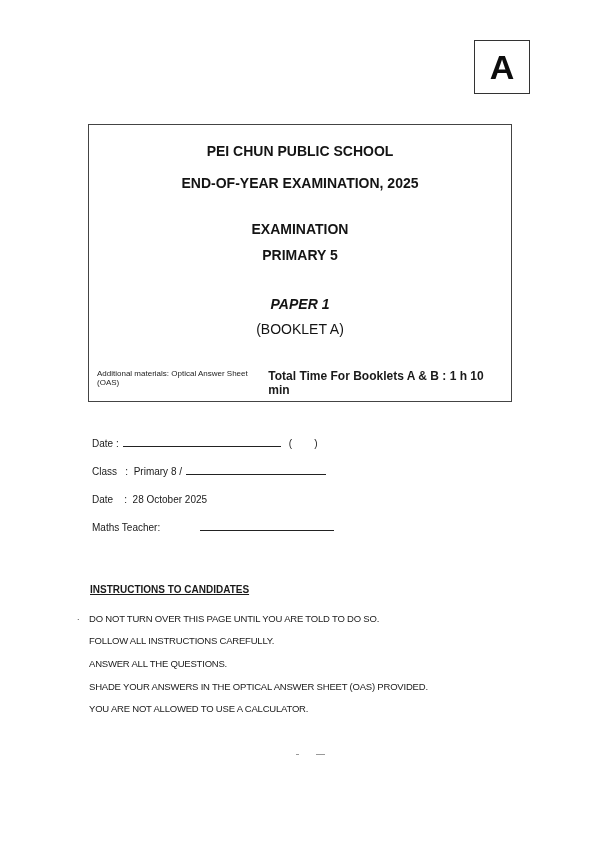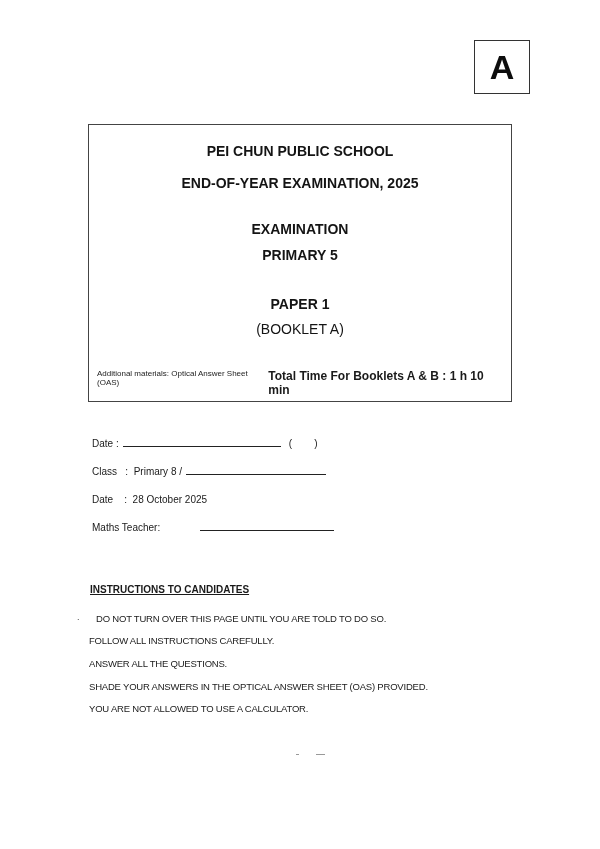--- a/index.html
+++ b/index.html
@@ -15,39 +15,39 @@
     .booklet-letter { font-size: 34px; font-weight: bold; color: #0d0d0d; }
     .cover-box {
       position: absolute; left: 88px; top: 124px; width: 424px; height: 278px;
       border: 1.5px solid #444; box-sizing: border-box;
     }
     .c-line { position: absolute; left: 0; right: 0; text-align: center; font-weight: bold; font-size: 14px; color: #141414; }
     .c-school { top: 18px; }
     .c-exam { top: 50px; }
     .c-subject { top: 96px; }
     .c-level { top: 122px; }
-    .c-paper { top: 171px; }
+    .c-paper { top: 171px; font-style: italic; }
     .c-booklet { top: 196px; font-weight: normal; font-size: 14px; }
     .c-footer { position: absolute; top: 244px; left: 8px; right: 8px; font-size: 8px; display: flex; justify-content: space-between; }
     .c-materials { color: #222; }
     .c-time { font-weight: bold; font-size: 12px; color: #1a1a1a; }
     .field { position: absolute; left: 92px; font-size: 10px; color: #1a1a1a; display: flex; align-items: baseline; }
     .field .lbl { display: inline-block; }
     .field .blank { display: inline-block; border-bottom: 1.2px solid #222; height: 1px; margin-left: 4px; }
     .f-name { top: 438px; }
     .f-class { top: 466px; }
     .f-date { top: 494px; }
     .f-teacher { top: 522px; gap: 36px; }
     .paren { margin-left: 8px; letter-spacing: 0; }
     .instr-title {
       position: absolute; left: 90px; top: 584px; font-size: 10px; font-weight: bold;
       text-decoration: underline; color: #1a1a1a;
     }
     .instr { position: absolute; left: 89px; font-size: 9.5px; color: #1a1a1a; letter-spacing: -0.2px; }
-    .i1 { top: 613px; margin-left: 7px; }
+    .i1 { top: 613px; }
     .i2 { top: 635px; }
     .i3 { top: 658px; }
     .i4 { top: 681px; }
     .i5 { top: 703px; }
     .dot { position: absolute; left: 77px; top: 612px; font-size: 9px; color: #444; }
     .scan-mark { position: absolute; top: 754px; height: 1px; background: #999; }
   </style>
 </head>
 <body>
 

